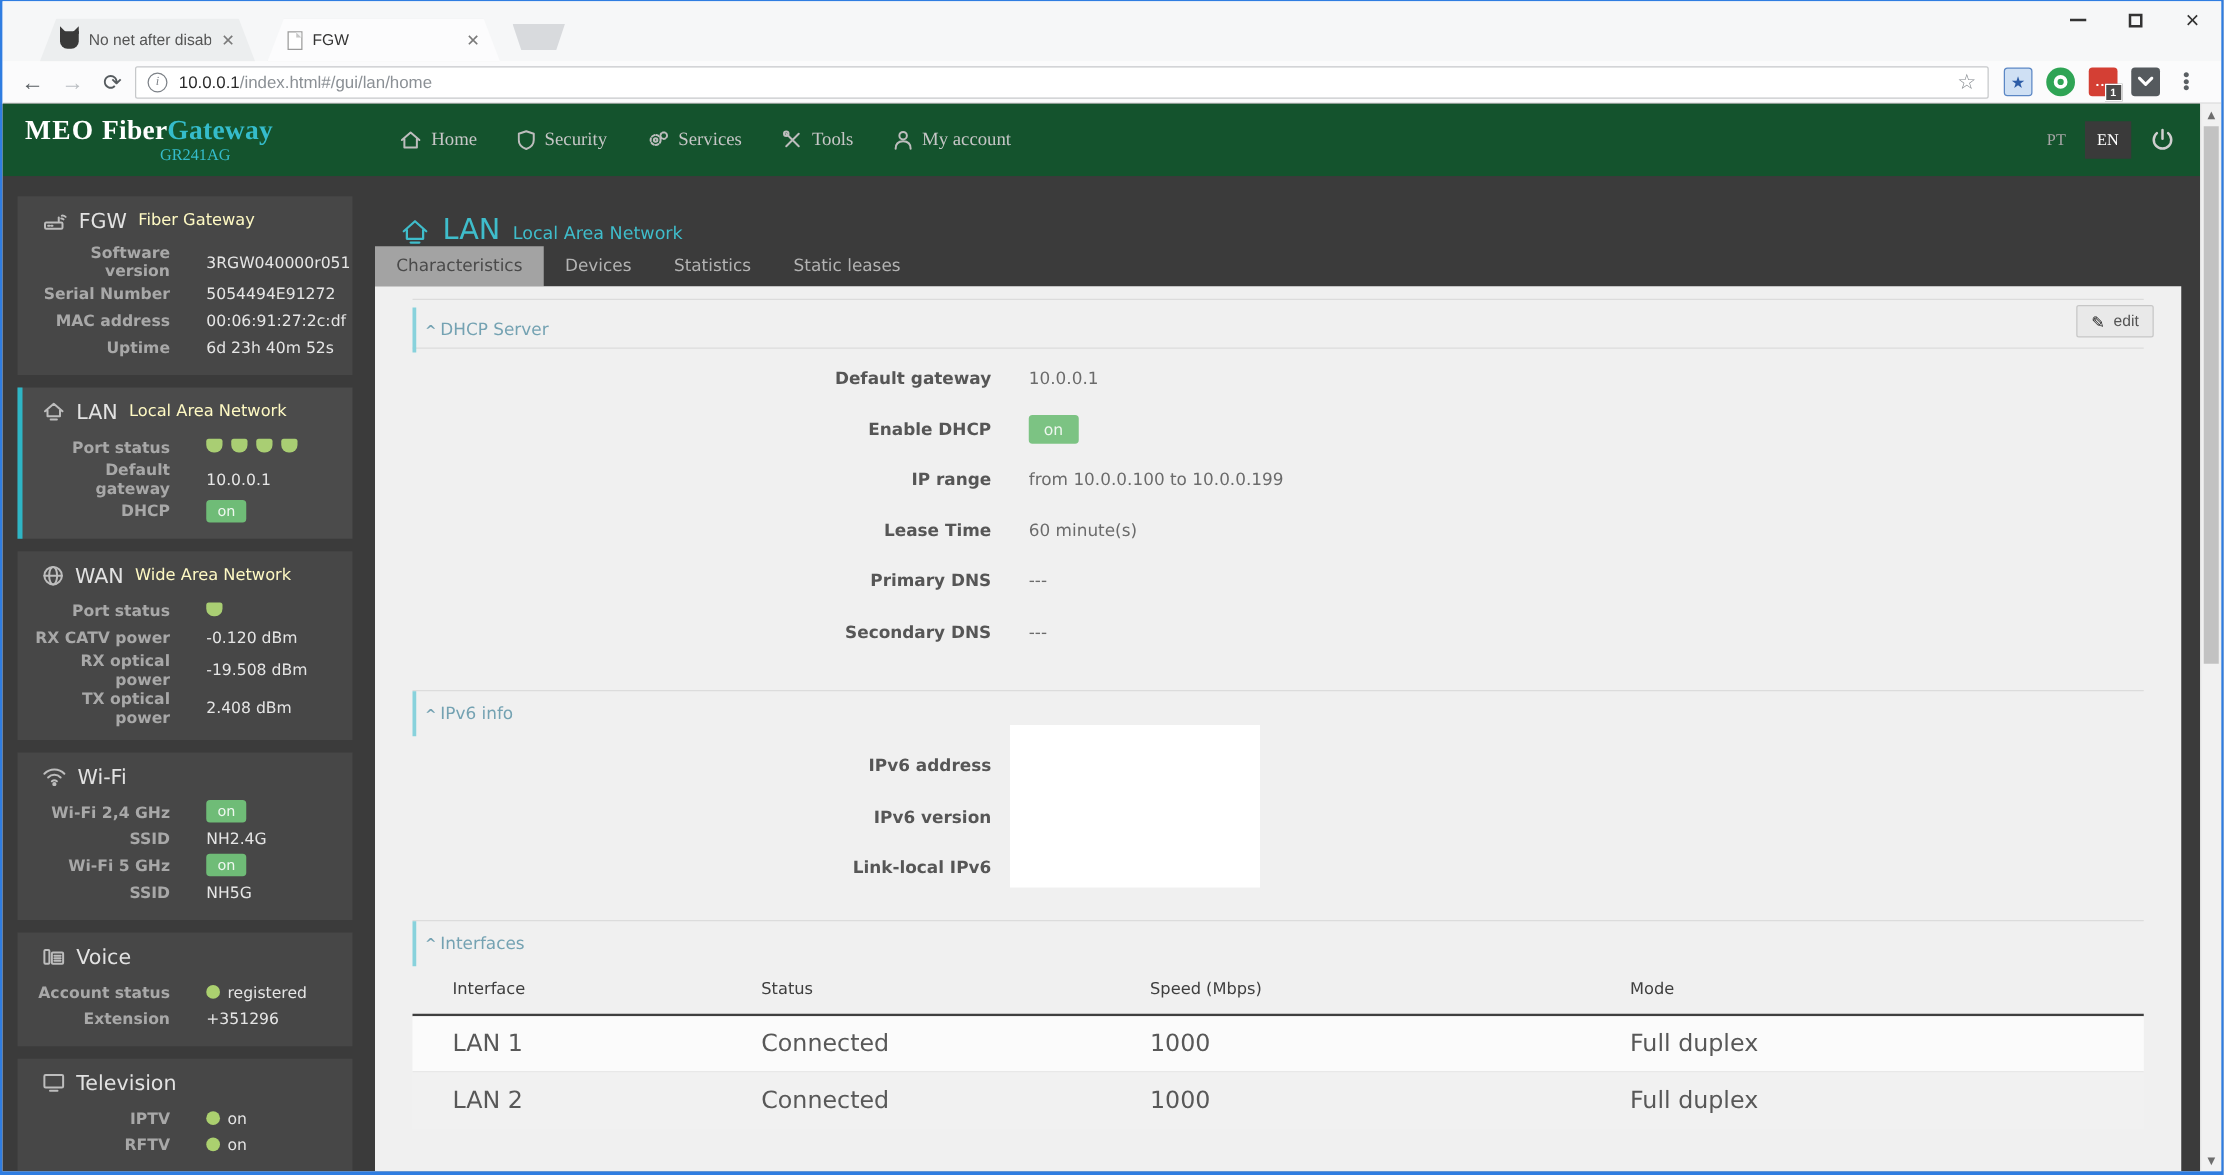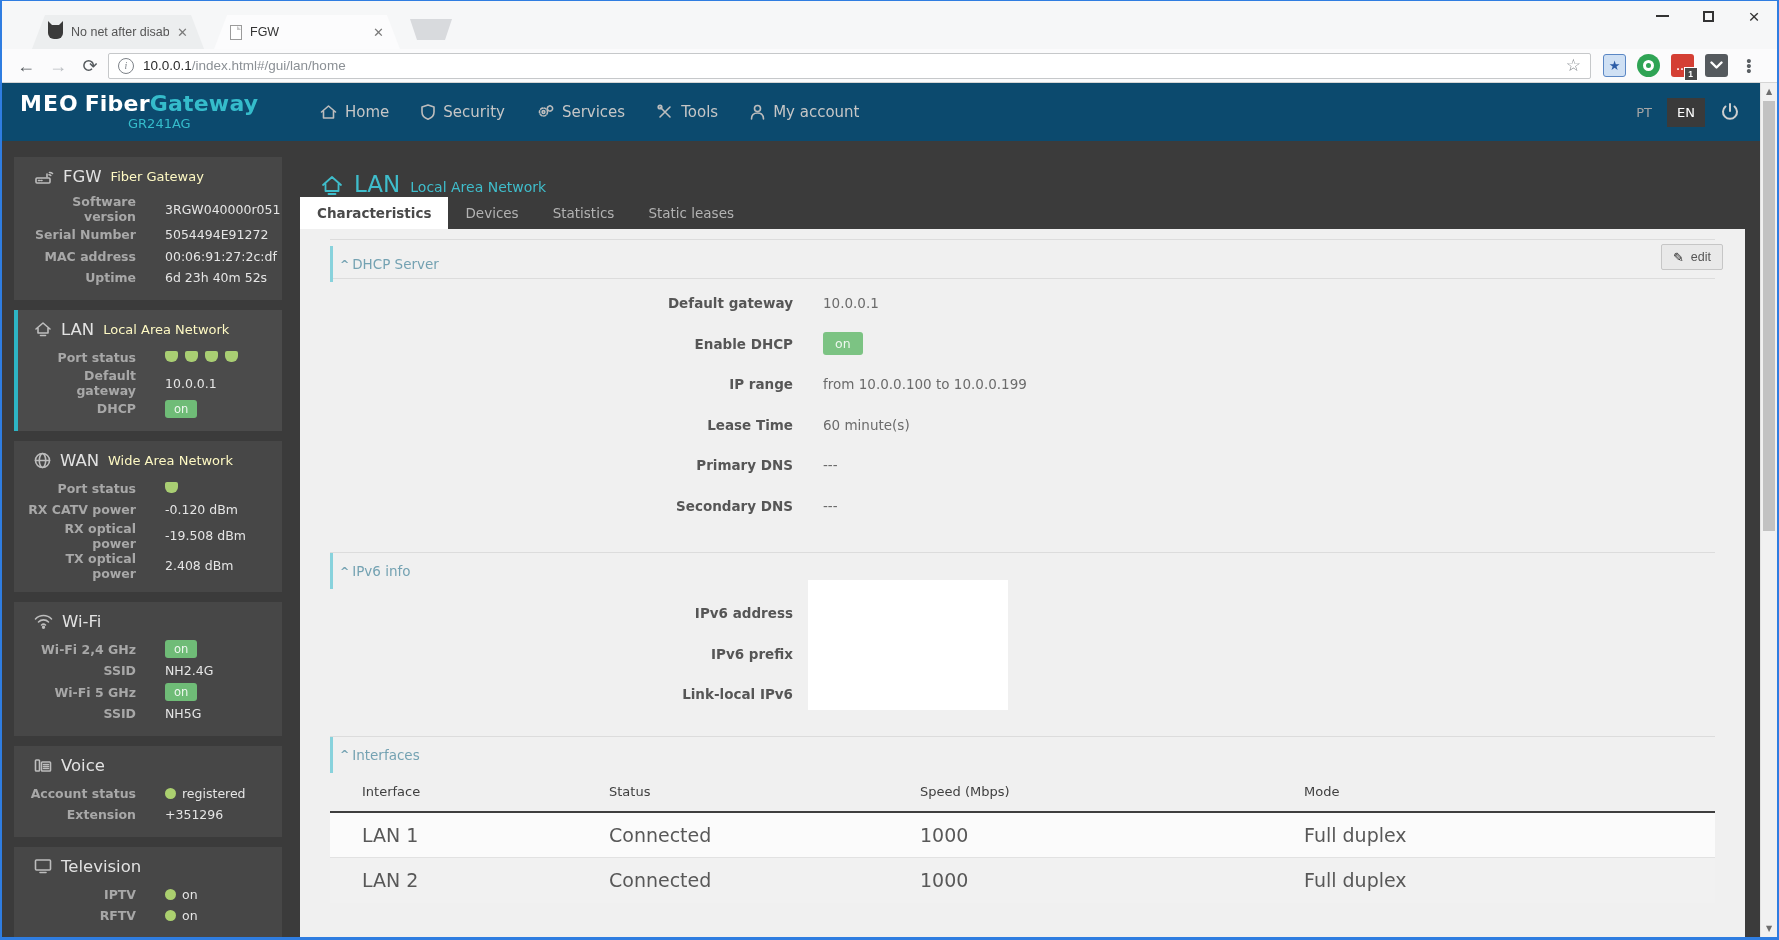--- a/index.html
+++ b/index.html
@@ -58,21 +58,21 @@
   .ext-pocket svg { display:block; }
   .menu-dots { color:#5a5f63; font-size:15px; letter-spacing:0; width:20px; text-align:center; line-height:5px; }
 
   .vscroll { position:absolute; top:82px; right:0; bottom:0; width:17px; background:#f1f1f1; border-left:1px solid #e3e3e3; }
   .vs-up, .vs-down { position:absolute; left:0; right:0; text-align:center; color:#6d6d6d; font-size:8px; }
   .vs-up { top:4px; } .vs-down { bottom:4px; }
   .vs-thumb { position:absolute; left:2px; right:2px; top:18px; height:430px; background:#c2c2c2; }
 
   
   .app { position:absolute; top:82px; left:0; right:17px; bottom:0; background:#3b3b3b; display:flex; flex-direction:column; }
-  .appheader { flex:0 0 58px; background:#0c4a6e; display:flex; align-items:center; }
+  .appheader { flex:0 0 58px; background:#14532d; display:flex; align-items:center;font-family:Liberation Serif, serif; }
   .logo { margin-left:18px; width:272px; }
   .logo-line1 { font-size:22px; font-weight:bold; color:#fff; line-height:24px; letter-spacing:0.2px; }
   .logo-meo { letter-spacing:1px; margin-right:6px; }
   .logo-gw { color:#35bccb; font-weight:bold; }
   .logo-line2 { font-size:13px; color:#35bccb; margin-left:108px; line-height:16px; }
   .mainnav { display:flex; gap:32px; margin-left:28px; align-items:center; }
   .nav-item { display:flex; gap:8px; align-items:center; color:#c6c6c6; font-size:15px; }
   .nav-item svg { display:block; }
   .header-right { margin-left:auto; display:flex; align-items:center; gap:15px; margin-right:20px; }
   .lang-pt { color:#a5a5a5; font-size:13px;margin-left:12px; }
@@ -92,21 +92,21 @@
   .badge-on { display:inline-block; background:#6fbc77; color:#eef7ef; font-size:11.5px; padding:2px 9px; border-radius:3px; }
   .port { display:inline-block; width:13px; height:11px; background:#a9ce73; border-radius:2px 2px 6px 6px; margin-right:7px; }
   .dot { display:inline-block; width:11px; height:11px; border-radius:50%; background:#abd06f; margin-right:6px; vertical-align:-1px; }
 
   .main { flex:1; position:relative; background:#3b3b3b; min-width:0; }
   .page-head { height:56px; display:flex; align-items:flex-end; gap:10px; padding:14px 0 0 20px; }
   .page-title { font-size:23px; color:#3fbdcb; line-height:26px; }
   .page-sub { font-size:14px; color:#3fbdcb; padding-bottom:2px; }
   .mtabs { display:flex; height:32px; }
   .mtab { padding:0 17px; display:flex; align-items:center; font-size:13.5px; color:#b3b3b3; }
-  .mtab.active { background:#ffffff; color:#4a4a4a;font-weight:bold; }
+  .mtab.active { background:#a3a3a3; color:#4a4a4a; }
 
   .panel { position:absolute; top:88px; left:0; right:15px; bottom:0; background:#f0f0f0;
            padding:10px 30px 0; overflow:hidden; }
   .sep { border-top:1px solid #dcdcdc; height:0; }
   .sec-head { display:flex; align-items:center; height:36px; border-left:3px solid #88d2dc; padding-left:7px; }
   .sec-caret { color:#74a2b2; font-size:11px; font-weight:bold; margin-right:3px; }
   .sec-title { color:#74a2b2; font-size:13.5px; }
   .dhcp-head-row { position:relative; height:38px; }
   .dhcp-head-row .sec-head { position:absolute; left:0; top:6px; }
   .edit-btn { position:absolute; right:-8px; top:4px; background:#e9e9e9; border:1px solid #c6c6c6; border-radius:2px;
@@ -470,21 +470,21 @@
             <span class="sec-title">IPv6 info</span>
           </div>
 
           <div class="ipv6-wrap">
             <div class="ipv6-box"></div>
             <div class="frow">
               <span class="flabel">IPv6 address</span>
               <span class="fvalue"></span>
             </div>
             <div class="frow">
-              <span class="flabel">IPv6 prefix</span>
+              <span class="flabel">IPv6 version</span>
               <span class="fvalue"></span>
             </div>
             <div class="frow">
               <span class="flabel">Link-local IPv6</span>
               <span class="fvalue"></span>
             </div>
           </div>
 
           <div class="sep m21"></div>
 

